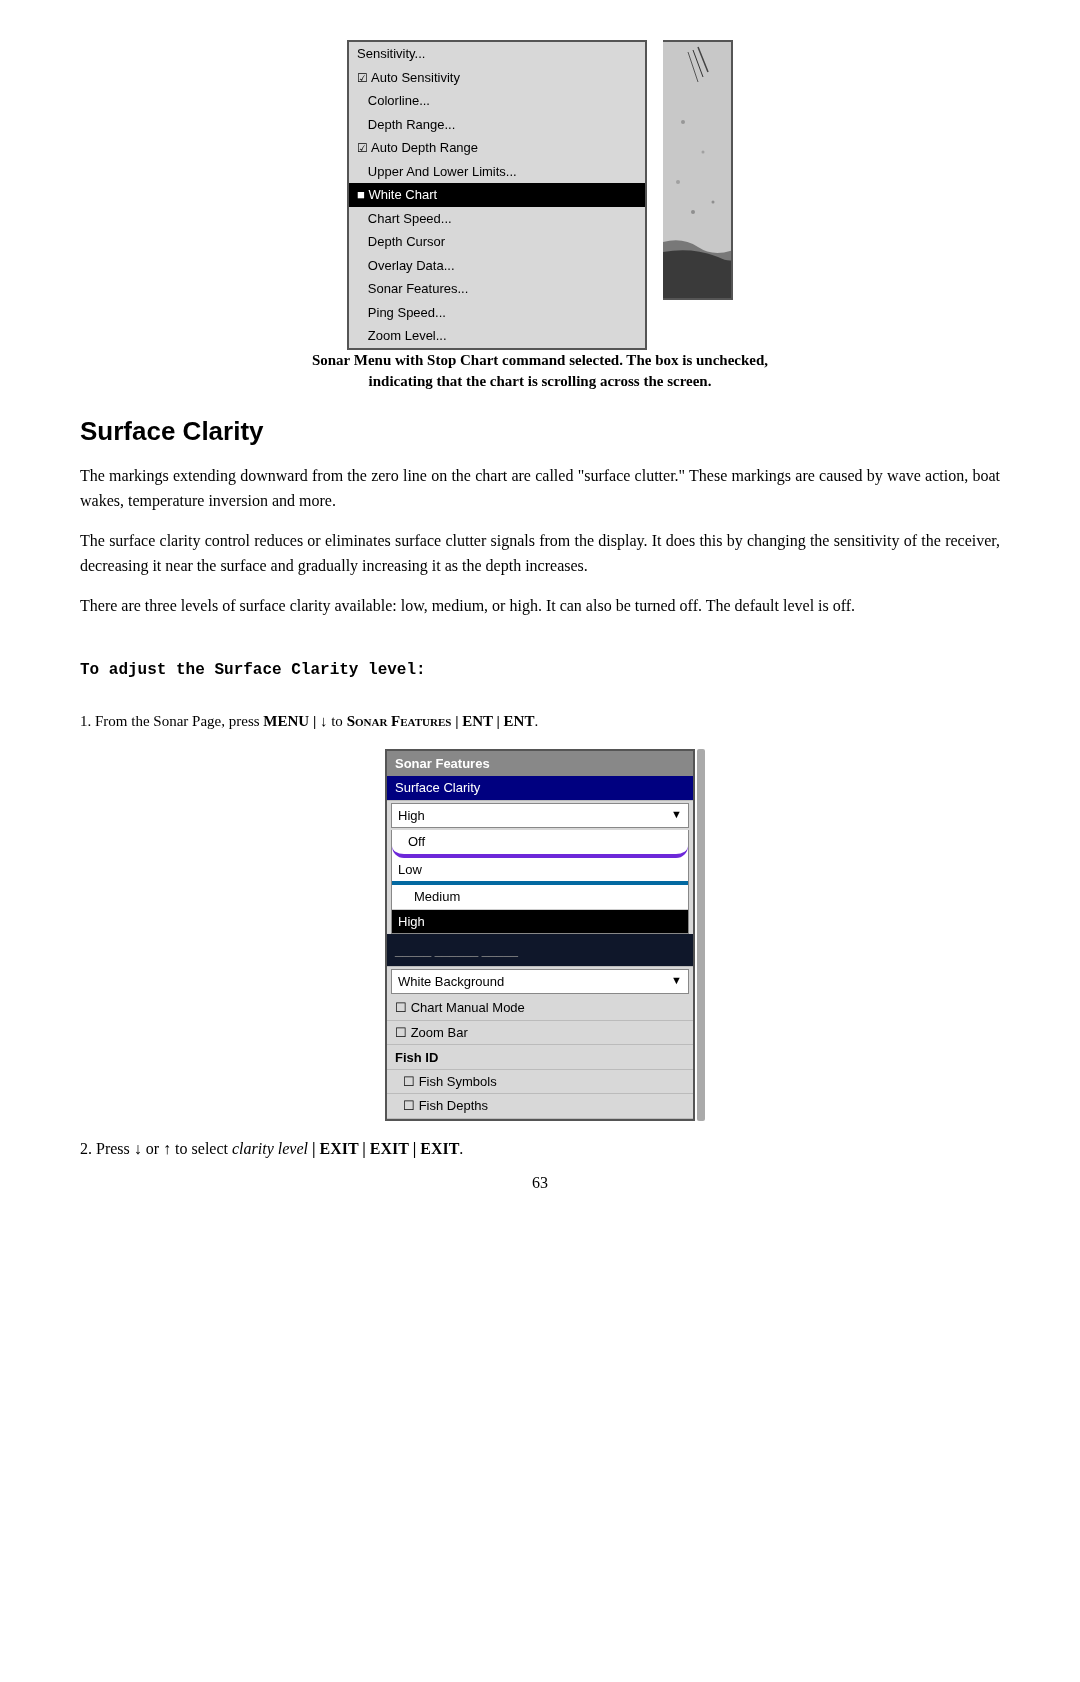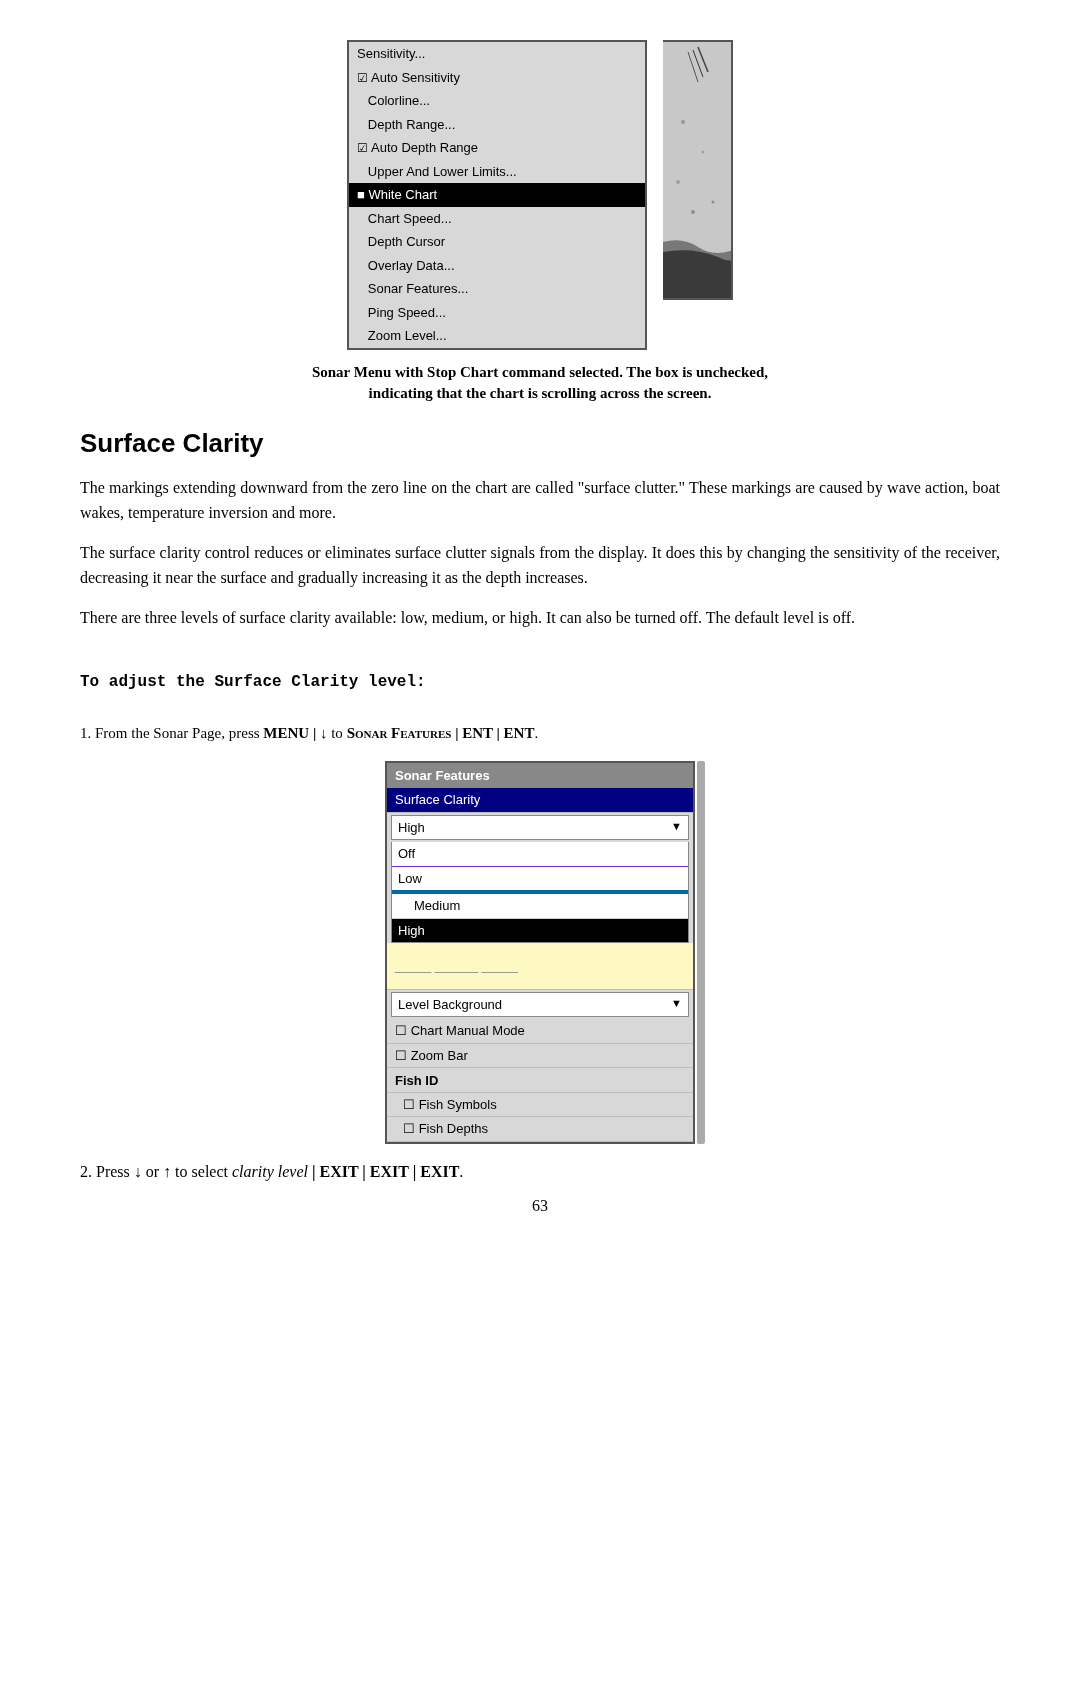--- a/index.html
+++ b/index.html
@@ -18,21 +18,20 @@
     .top-image-area {
       display: flex;
       flex-direction: column;
       align-items: center;
       margin-bottom: 18px;
     }
 
     .sonar-menu-container {
       display: flex;
       gap: 16px;
-      margin-bottom: 12px;
     }
 
     .sonar-menu-box {
       border: 2px solid #555;
       background: #d8d8d8;
       width: 300px;
       font-family: Arial, sans-serif;
       font-size: 13px;
     }
 
@@ -270,30 +269,30 @@
       <div class="sf-item highlighted-blue">
         <span>Surface Clarity</span>
       </div>
 
       <div style="margin: 2px 4px; background:#fff; border:1px solid #888; display:flex; justify-content:space-between; padding:2px 6px; font-family:Arial,sans-serif; font-size:13px;">
         <span>High</span>
         <span class="dropdown-arrow">▼</span>
       </div>
 
       <div style="margin:0 4px; background:#fff; border:1px solid #888; border-top:none; font-family:Arial,sans-serif; font-size:13px;">
-        <div style="padding:2px 6px; border-bottom:1px solid #6d28d9;">Off</div>
+        <div style="padding:2px 16px; border-bottom:4px solid #6d28d9;border-radius:12px;">Off</div>
         <div style="padding:2px 6px; border-bottom:4px solid #0369a1;">Low</div>
         <div style="padding:2px 22px; border-bottom:1px solid #ccc;">Medium</div>
         <div style="padding:2px 6px; background:#000; color:#fff;">High</div>
       </div>
 
-      <div style="padding:13px 8px; font-family:Arial,sans-serif; font-size:13px; color:#888; background:#fef9c3; border-bottom:1px solid #bbb;">_____ ______ _____</div>
+      <div style="padding:6px 8px; font-family:Arial,sans-serif; font-size:13px; color:#888; background:#0f172a; border-bottom:1px solid #bbb;">_____ ______ _____</div>
 
       <div style="margin:2px 4px; background:#fff; border:1px solid #888; display:flex; justify-content:space-between; padding:2px 6px; font-family:Arial,sans-serif; font-size:13px;">
-        <span>Level Background</span>
+        <span>White Background</span>
         <span class="dropdown-arrow">▼</span>
       </div>
 
       <div style="padding:2px 8px; font-family:Arial,sans-serif; font-size:13px; background:#d8d8d8; border-bottom:1px solid #bbb; display:flex; align-items:center;">
         <span style="margin-right:4px;">☐</span>
         <span>Chart Manual Mode</span>
       </div>
 
       <div style="padding:2px 8px; font-family:Arial,sans-serif; font-size:13px; background:#d8d8d8; border-bottom:1px solid #bbb; display:flex; align-items:center;">
         <span style="margin-right:4px;">☐</span>

